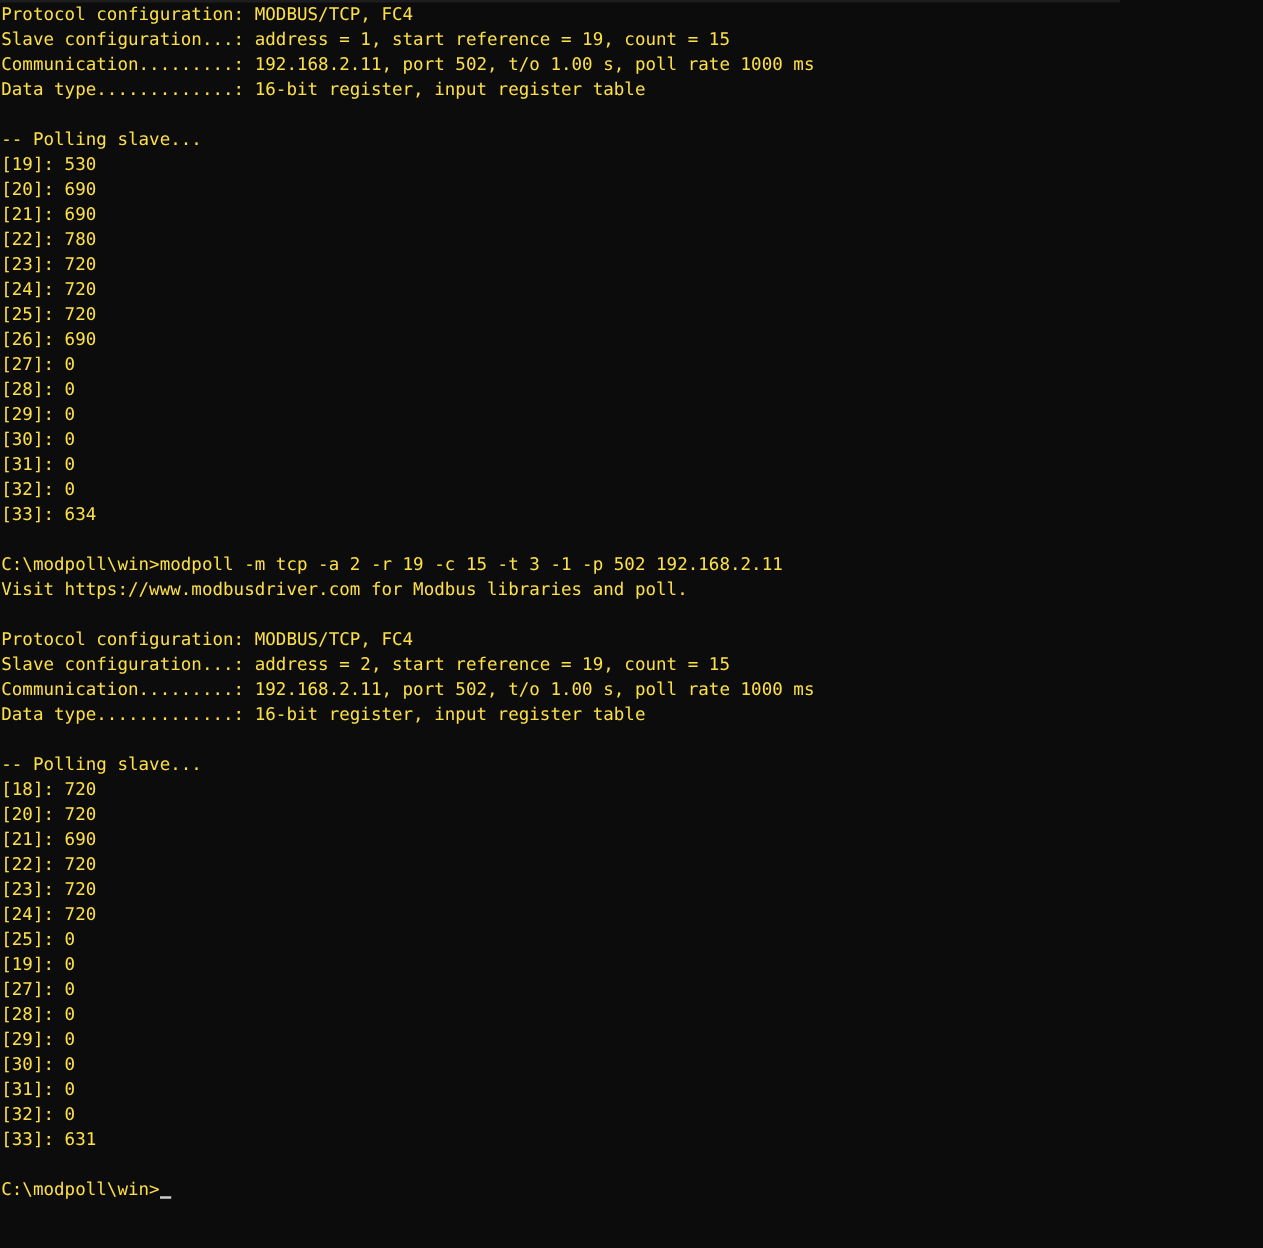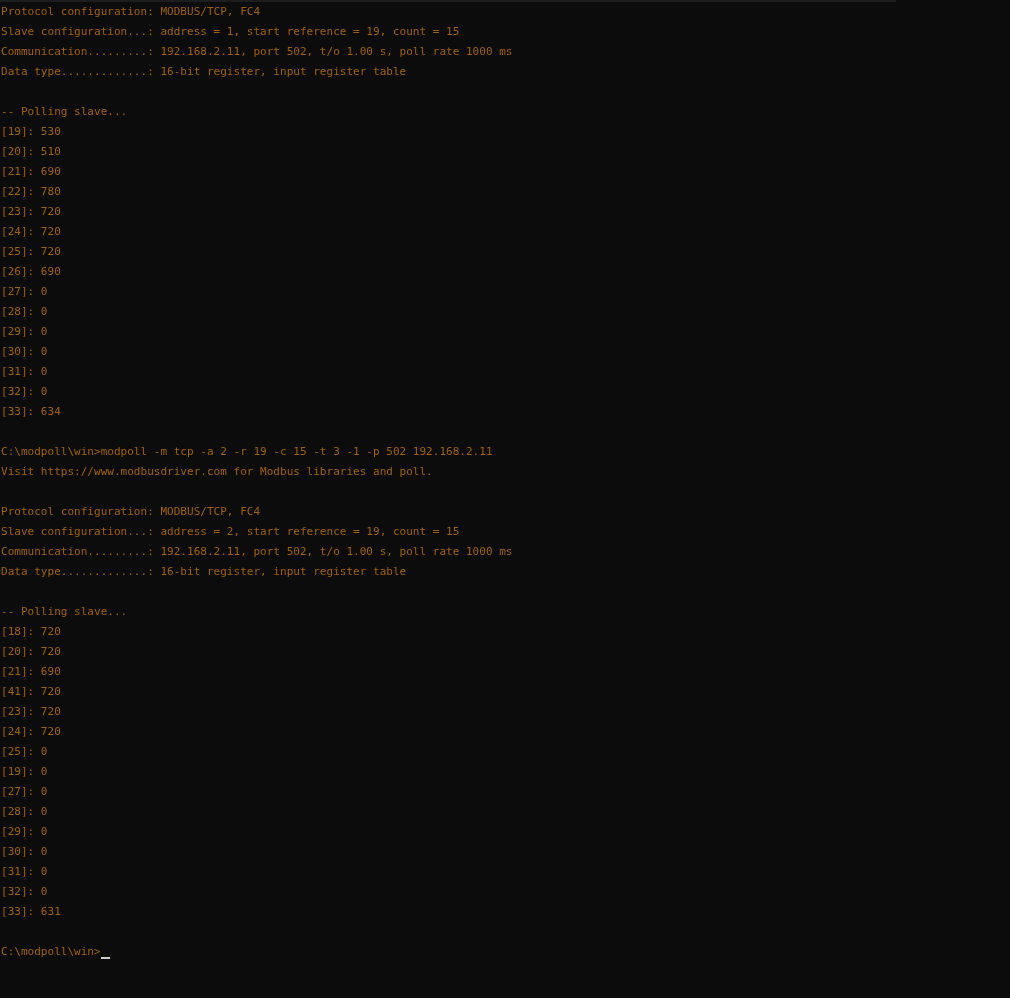--- a/index.html
+++ b/index.html
@@ -8,23 +8,23 @@
     padding: 0;
     background: #0c0c0c;
   }
   #console-window {
     position: relative;
     width: 896px;
     height: 998px;
     background: #0c0c0c;
     overflow: hidden;
     font-family: "DejaVu Sans Mono", "Liberation Mono", monospace;
-    font-size: 11px;
+    font-size: 14px;
     line-height: 20px;
-    color: #a16207;
+    color: #fde047;
     -webkit-font-smoothing: none;
   }
   
   #scrollback-remnant {
     position: absolute;
     top: 0;
     left: 0;
     width: 1010px;
     height: 2px;
     background: #1d1d1d;
@@ -73,21 +73,21 @@
   <div id="scrollback-remnant"></div>
 
   <div id="console-buffer">
       <span class="line">Protocol configuration: MODBUS/TCP, FC4</span>
       <span class="line">Slave configuration...: address = 1, start reference = 19, count = 15</span>
       <span class="line">Communication.........: 192.168.2.11, port 502, t/o 1.00 s, poll rate 1000 ms</span>
       <span class="line">Data type.............: 16-bit register, input register table</span>
       <span class="line blank"></span>
       <span class="line">-- Polling slave...</span>
       <span class="line">[19]: 530</span>
-      <span class="line">[20]: 510</span>
+      <span class="line">[20]: 690</span>
       <span class="line">[21]: 690</span>
       <span class="line">[22]: 780</span>
       <span class="line">[23]: 720</span>
       <span class="line">[24]: 720</span>
       <span class="line">[25]: 720</span>
       <span class="line">[26]: 690</span>
       <span class="line">[27]: 0</span>
       <span class="line">[28]: 0</span>
       <span class="line">[29]: 0</span>
       <span class="line">[30]: 0</span>
@@ -100,21 +100,21 @@
       <span class="line blank"></span>
       <span class="line">Protocol configuration: MODBUS/TCP, FC4</span>
       <span class="line">Slave configuration...: address = 2, start reference = 19, count = 15</span>
       <span class="line">Communication.........: 192.168.2.11, port 502, t/o 1.00 s, poll rate 1000 ms</span>
       <span class="line">Data type.............: 16-bit register, input register table</span>
       <span class="line blank"></span>
       <span class="line">-- Polling slave...</span>
       <span class="line">[18]: 720</span>
       <span class="line">[20]: 720</span>
       <span class="line">[21]: 690</span>
-      <span class="line">[41]: 720</span>
+      <span class="line">[22]: 720</span>
       <span class="line">[23]: 720</span>
       <span class="line">[24]: 720</span>
       <span class="line">[25]: 0</span>
       <span class="line">[19]: 0</span>
       <span class="line">[27]: 0</span>
       <span class="line">[28]: 0</span>
       <span class="line">[29]: 0</span>
       <span class="line">[30]: 0</span>
       <span class="line">[31]: 0</span>
       <span class="line">[32]: 0</span>

